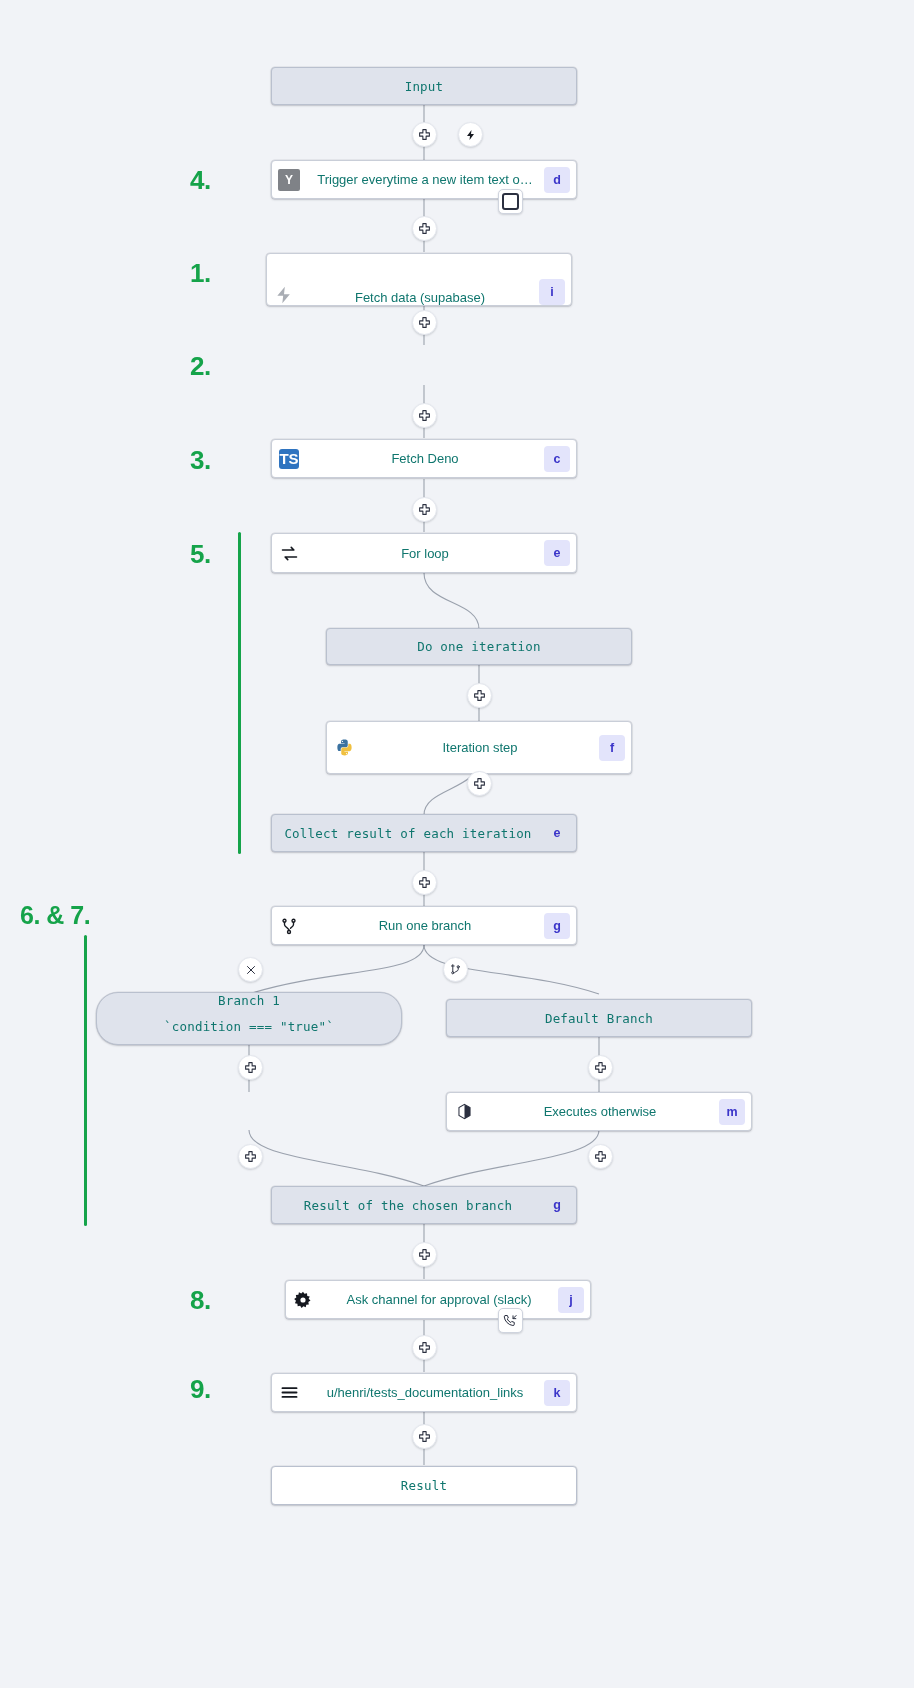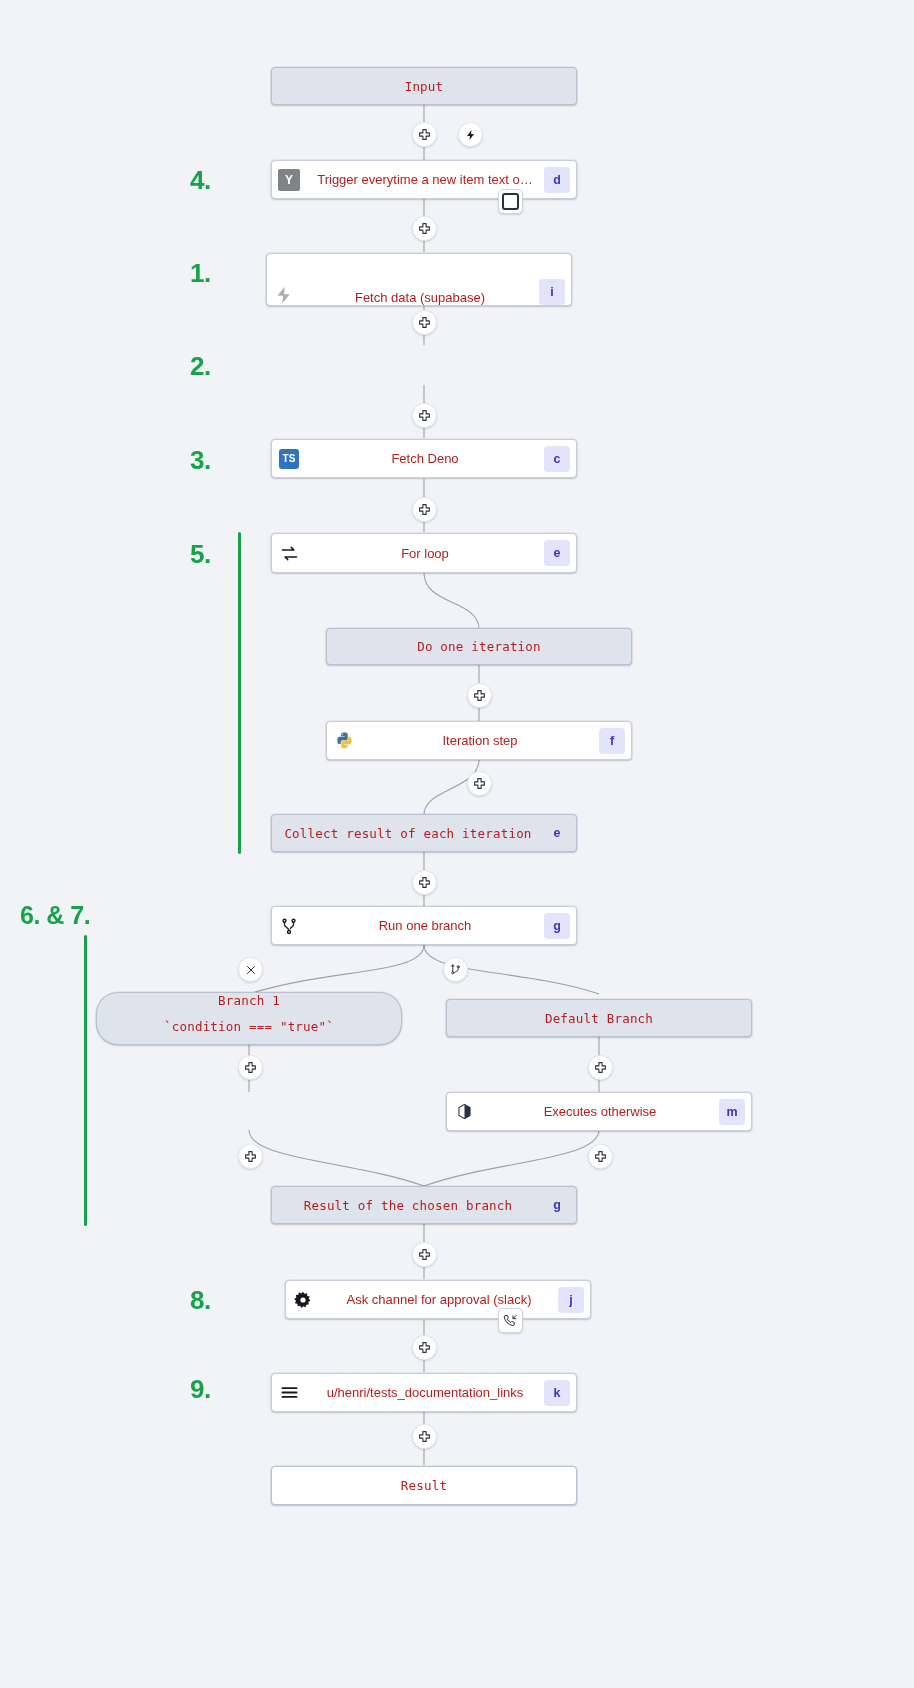--- a/index.html
+++ b/index.html
@@ -35,21 +35,21 @@
   }
   .node .icon{
     width:34px;flex:0 0 34px;
     display:flex;align-items:center;justify-content:center;
     color:#1f2433;
   }
   .node .title{
     flex:1 1 auto;
     text-align:center;
     font-size:13px;
-    color:#b91c1c;
+    color:#0f766e;
     white-space:nowrap;
     overflow:hidden;
     text-overflow:ellipsis;
     padding:0 4px;
   }
   .node .title.mono{
     font-family:"DejaVu Sans Mono","Liberation Mono",monospace;
     font-size:12.5px;
     letter-spacing:.2px;
   }
@@ -106,21 +106,21 @@
     width:3px;
     background:#15a34a;
     border-radius:2px;
   }
 
   
   .sq-icon{width:17px;height:17px;border:2px solid #2b3040;border-radius:3px;box-sizing:border-box;}
   .lang{
     width:20px;height:20px;border-radius:3px;
     display:flex;align-items:center;justify-content:center;
-    font-size:10px;font-weight:bold;color:#fff;
+    font-size:15px;font-weight:bold;color:#fff;
     font-family:"Liberation Sans",sans-serif;
   }
   .lang.ts{background:#2f74c0;}
   .lang.y{background:#7f8287;font-size:12px;border-radius:2px;width:22px;height:22px;}
 </style>
 </head>
 <body>
 
 <div id="canvas">
 
@@ -248,21 +248,21 @@
   <div class="node virtual" style="left:326px;top:628px;width:306px;height:37px;">
     <span class="title mono">Do one iteration</span>
   </div>
 
   <div class="handle" style="left:467px;top:683px;">
     <svg width="13" height="13" viewBox="0 0 24 24">
         <path d="M9 3h6v6h6v6h-6v6H9v-6H3V9h6z" fill="none" stroke="#2b3040" stroke-width="2" stroke-linejoin="round"></path>
       </svg>
   </div>
 
-  <div class="node" style="left:326px;top:721px;width:306px;height:39px;">
+  <div class="node" style="left:326px;top:721px;width:306px;height:53px;">
     <span class="icon">
       <svg width="19" height="19" viewBox="0 0 24 24">
           <path d="M11.9 2c-2.4 0-4.3.6-4.3 2.6v2.1h4.5v.7H5.8S3 7.1 3 11.9c0 4.8 2.5 4.6 2.5 4.6h1.7v-2.3s-.1-2.5 2.4-2.5h4.1s2.4 0 2.4-2.3V4.6S16.5 2 11.9 2zM9.4 3.6c.5 0 .8.4.8.8s-.4.8-.8.8-.8-.4-.8-.8.3-.8.8-.8z" fill="#3b72a0"></path>
           <path d="M12.1 22c2.4 0 4.3-.6 4.3-2.6v-2.1h-4.5v-.7h6.3s2.8.1 2.8-4.7c0-4.8-2.5-4.6-2.5-4.6h-1.7v2.3s.1 2.5-2.4 2.5H10.3s-2.4 0-2.4 2.3v4.8S7.5 22 12.1 22zm2.5-1.6c-.5 0-.8-.4-.8-.8s.4-.8.8-.8.8.4.8.8-.3.8-.8.8z" fill="#f0c040"></path>
         </svg>
     </span>
     <span class="title">Iteration step</span>
     <span class="badge">f</span>
   </div>
 

